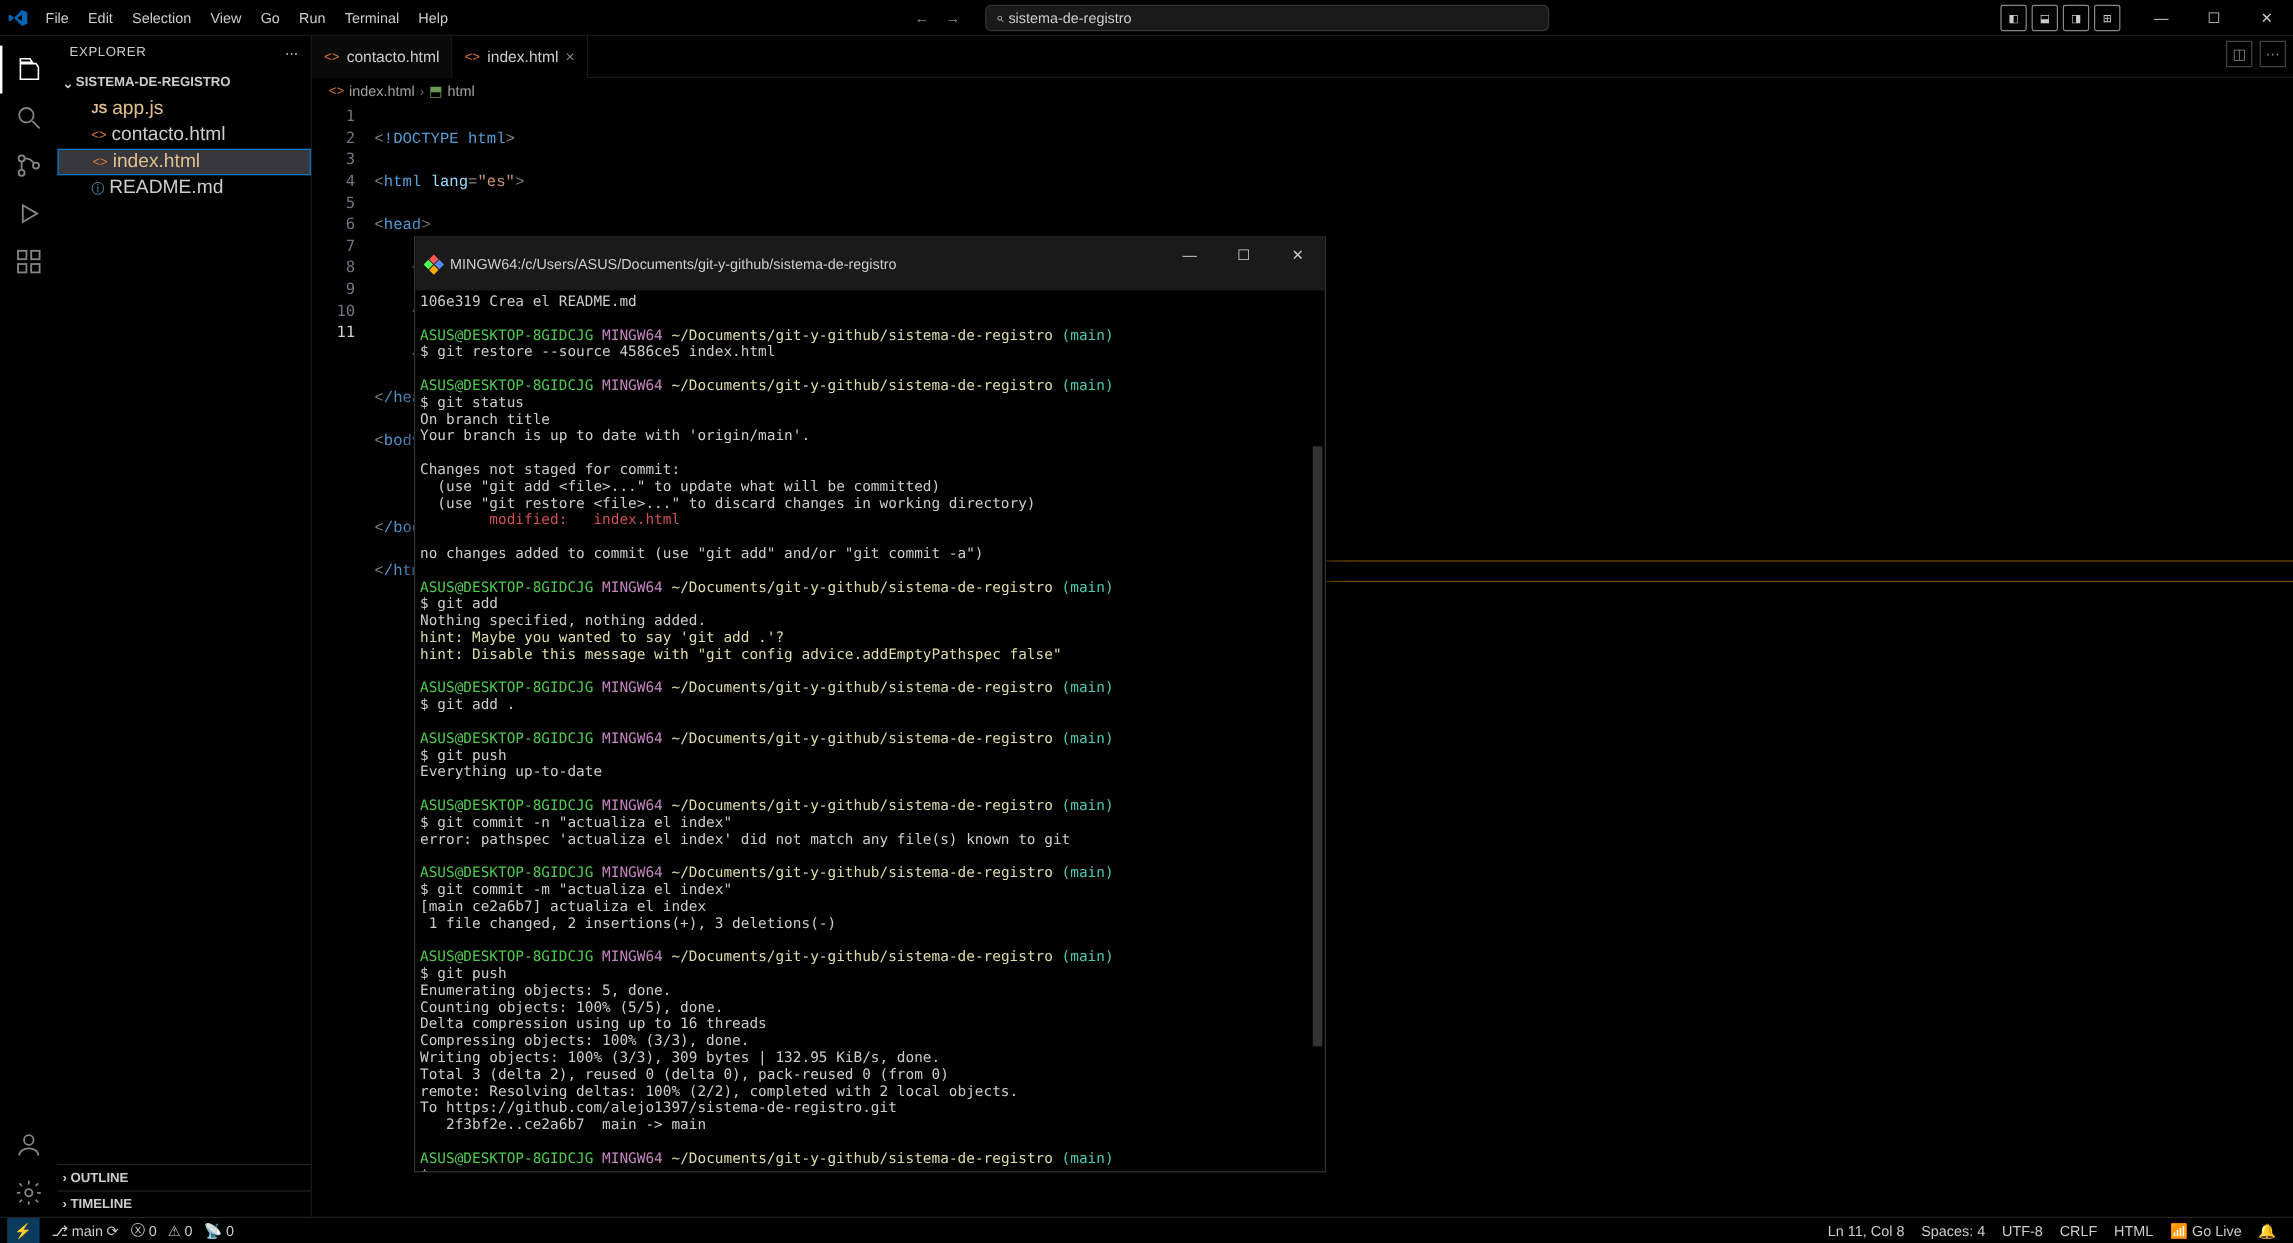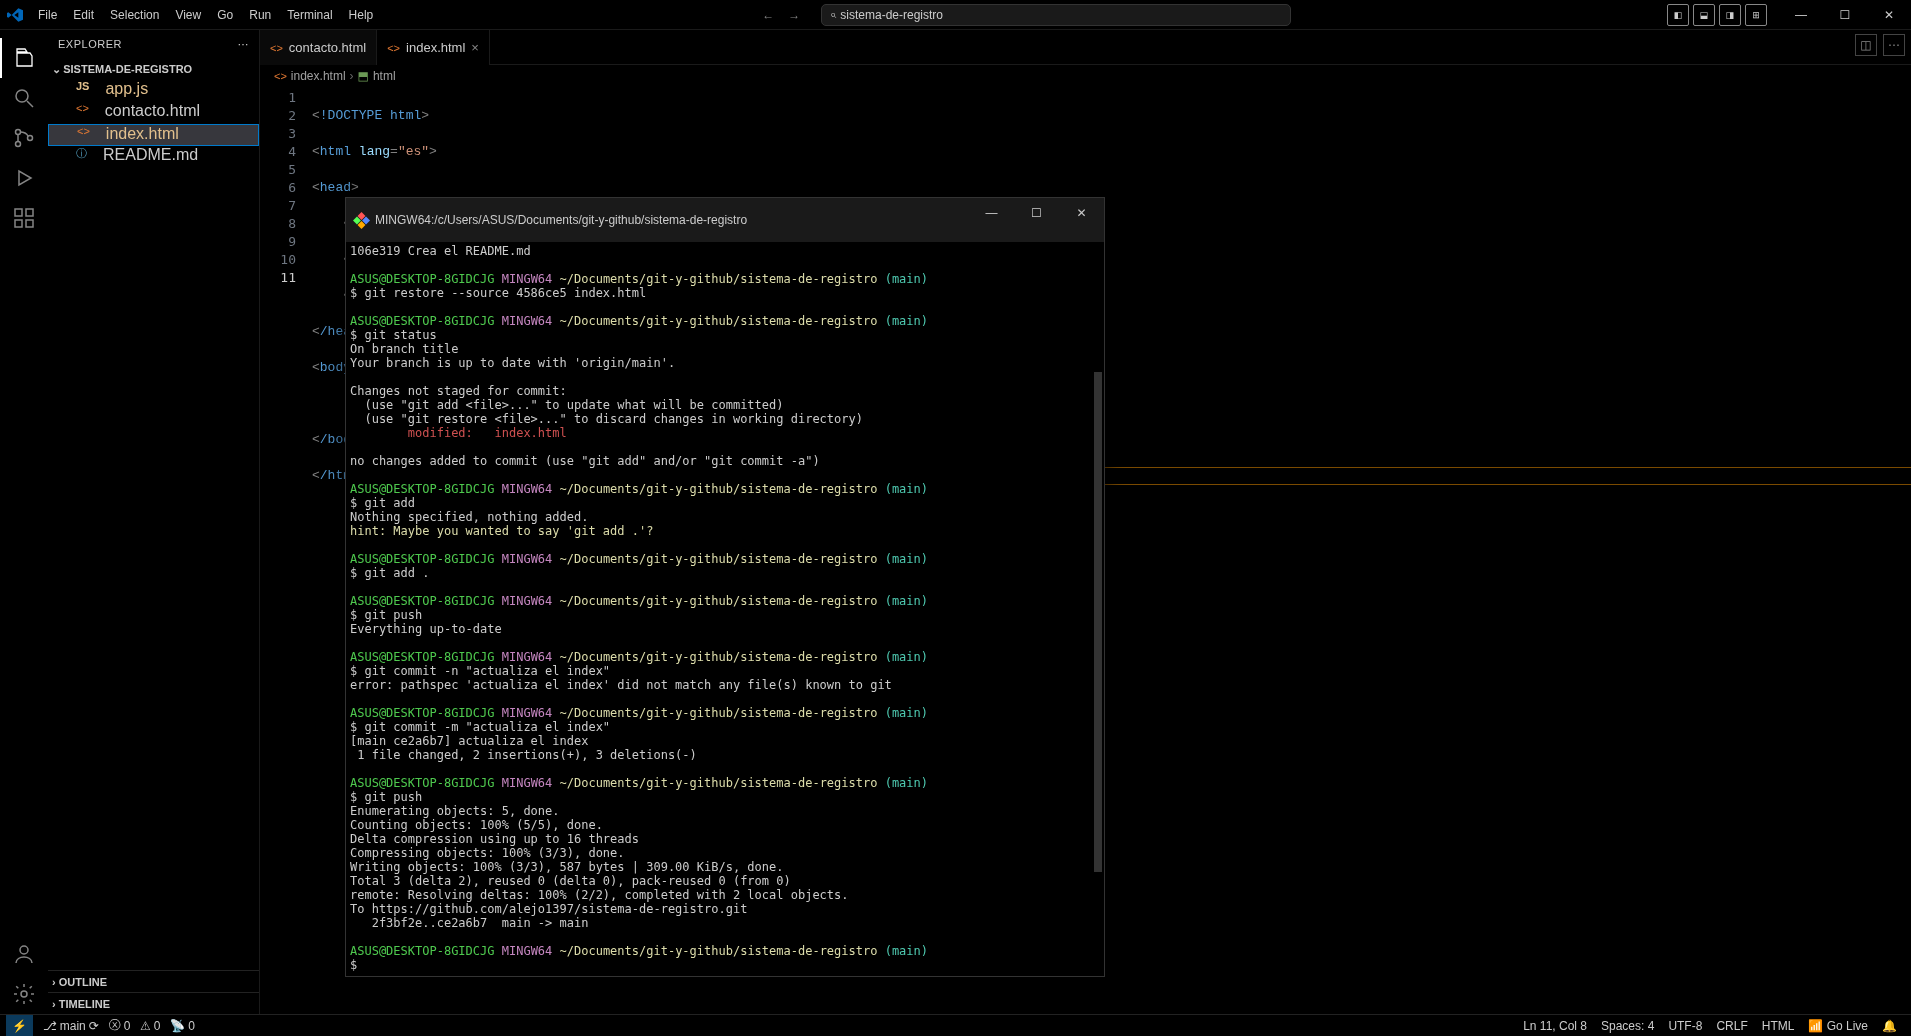--- a/index.html
+++ b/index.html
@@ -37,21 +37,21 @@
 .main-area { display:flex; height: calc(100% - 30px - 22px); }
 .activitybar { width:48px; background:#000000; display:flex; flex-direction:column; align-items:center; padding-top:8px; }
 .activity-icon { width:48px; height:40px; display:flex; align-items:center; justify-content:center; color:#858585; }
 .activity-icon.active { color:#ffffff; border-left: 2px solid #fff; }
 .activity-icon svg { width:24px; height:24px; }
 .activitybar .spacer { flex:1; }
 
 .sidebar { width:212px; background:#000000; display:flex; flex-direction:column; border-right:1px solid #1a1a1a;}
 .sidebar-title { height:28px; display:flex; align-items:center; justify-content:space-between; padding:0 10px; font-size:11px; letter-spacing:0.5px; }
 .project-header { height:22px; display:flex; align-items:center; padding-left:4px; font-weight:bold; font-size:11px; gap:2px;}
-.file-item { height:22px; display:flex; align-items:flex-start; padding-left:28px; gap:16px;}
+.file-item { height:22px; display:flex; align-items:center; padding-left:28px; gap:4px;}
 .file-item.active { background:#37373d; }
 .js-icon { color:#e2c08d; font-size:11px; font-weight:bold; }
 .html-icon { color:#e37933; font-size:11px; }
 .md-icon { color:#519aba; font-size:11px; }
 .file-label { color:#cccccc; font-size:16px; }
 .file-item.modified .file-label { color:#e2c08d; }
 .file-item.open .file-label { color:#e2c08d; }
 .sidebar .bottom-collaps { margin-top:auto; }
 .collapsed-section { height:22px; display:flex; align-items:center; padding-left:4px; font-size:11px; font-weight:bold; border-top:1px solid #222;}
 
@@ -337,20 +337,21 @@
 <div class="term-line">  (use "git add &lt;file&gt;..." to update what will be committed)</div>
 <div class="term-line">  (use "git restore &lt;file&gt;..." to discard changes in working directory)</div>
 <div class="term-line git-red">        modified:   index.html</div>
 <div class="term-line"> </div>
 <div class="term-line">no changes added to commit (use "git add" and/or "git commit -a")</div>
 <div class="term-line"> </div>
 <div class="term-line"><span class="prompt-user">ASUS@DESKTOP-8GIDCJG</span> <span class="prompt-sys">MINGW64</span> <span class="prompt-path">~/Documents/git-y-github/sistema-de-registro</span> <span class="prompt-branch">(main)</span></div>
 <div class="term-line">$ git add</div>
 <div class="term-line">Nothing specified, nothing added.</div>
 <div class="term-line git-yellow">hint: Maybe you wanted to say 'git add .'?</div>
+<div class="term-line git-yellow">hint: Disable this message with "git config advice.addEmptyPathspec false"</div>
 <div class="term-line"> </div>
 <div class="term-line"><span class="prompt-user">ASUS@DESKTOP-8GIDCJG</span> <span class="prompt-sys">MINGW64</span> <span class="prompt-path">~/Documents/git-y-github/sistema-de-registro</span> <span class="prompt-branch">(main)</span></div>
 <div class="term-line">$ git add .</div>
 <div class="term-line"> </div>
 <div class="term-line"><span class="prompt-user">ASUS@DESKTOP-8GIDCJG</span> <span class="prompt-sys">MINGW64</span> <span class="prompt-path">~/Documents/git-y-github/sistema-de-registro</span> <span class="prompt-branch">(main)</span></div>
 <div class="term-line">$ git push</div>
 <div class="term-line">Everything up-to-date</div>
 <div class="term-line"> </div>
 <div class="term-line"><span class="prompt-user">ASUS@DESKTOP-8GIDCJG</span> <span class="prompt-sys">MINGW64</span> <span class="prompt-path">~/Documents/git-y-github/sistema-de-registro</span> <span class="prompt-branch">(main)</span></div>
 <div class="term-line">$ git commit -n "actualiza el index"</div>
@@ -360,21 +361,21 @@
 <div class="term-line">$ git commit -m "actualiza el index"</div>
 <div class="term-line">[main ce2a6b7] actualiza el index</div>
 <div class="term-line"> 1 file changed, 2 insertions(+), 3 deletions(-)</div>
 <div class="term-line"> </div>
 <div class="term-line"><span class="prompt-user">ASUS@DESKTOP-8GIDCJG</span> <span class="prompt-sys">MINGW64</span> <span class="prompt-path">~/Documents/git-y-github/sistema-de-registro</span> <span class="prompt-branch">(main)</span></div>
 <div class="term-line">$ git push</div>
 <div class="term-line">Enumerating objects: 5, done.</div>
 <div class="term-line">Counting objects: 100% (5/5), done.</div>
 <div class="term-line">Delta compression using up to 16 threads</div>
 <div class="term-line">Compressing objects: 100% (3/3), done.</div>
-<div class="term-line">Writing objects: 100% (3/3), 587 bytes | 309.00 KiB/s, done.</div>
+<div class="term-line">Writing objects: 100% (3/3), 309 bytes | 132.95 KiB/s, done.</div>
 <div class="term-line">Total 3 (delta 2), reused 0 (delta 0), pack-reused 0 (from 0)</div>
 <div class="term-line">remote: Resolving deltas: 100% (2/2), completed with 2 local objects.</div>
 <div class="term-line">To https://github.com/alejo1397/sistema-de-registro.git</div>
 <div class="term-line">   2f3bf2e..ce2a6b7  main -&gt; main</div>
 <div class="term-line"> </div>
 <div class="term-line"><span class="prompt-user">ASUS@DESKTOP-8GIDCJG</span> <span class="prompt-sys">MINGW64</span> <span class="prompt-path">~/Documents/git-y-github/sistema-de-registro</span> <span class="prompt-branch">(main)</span></div>
 <div class="term-line">$ </div>
   </div>
 </div>
 

